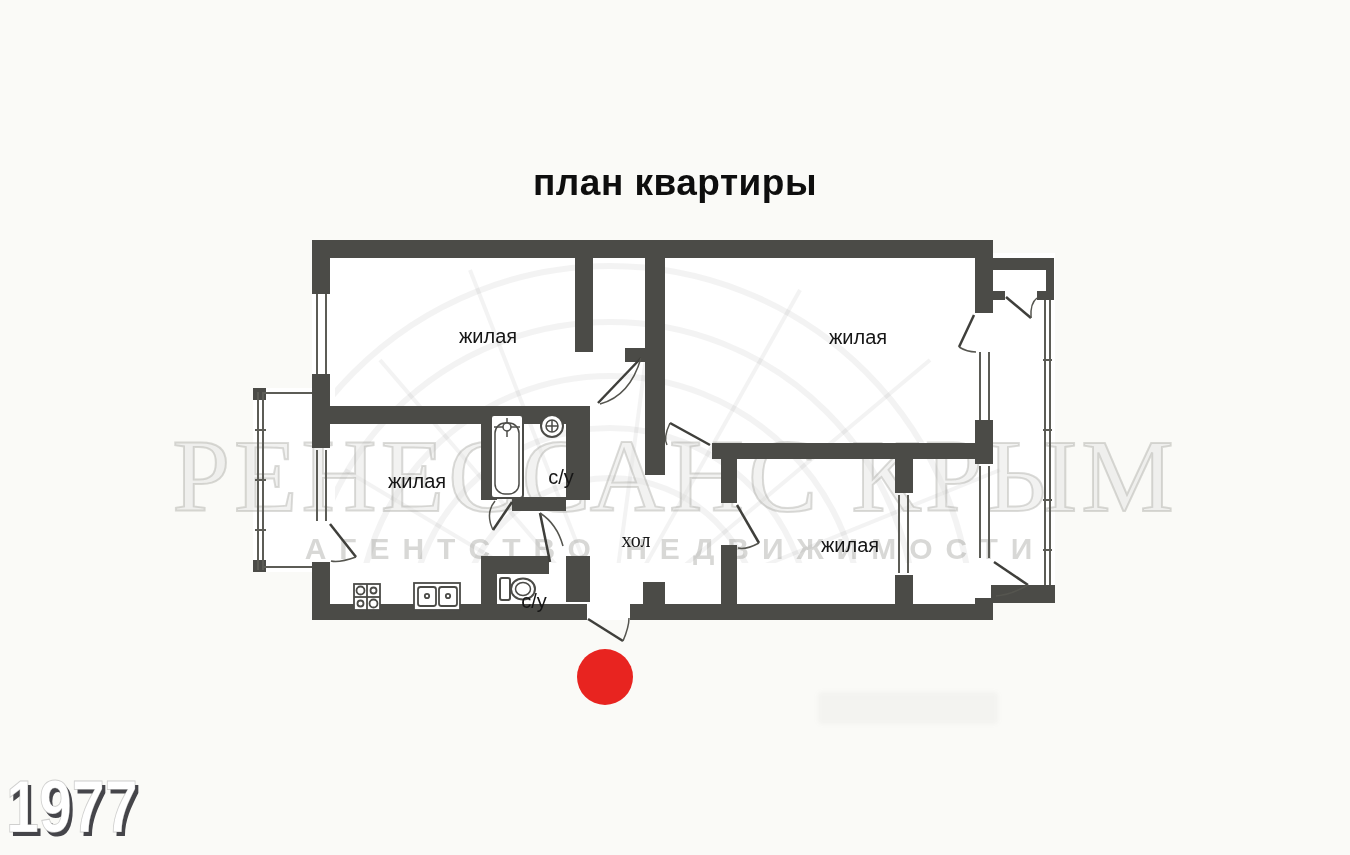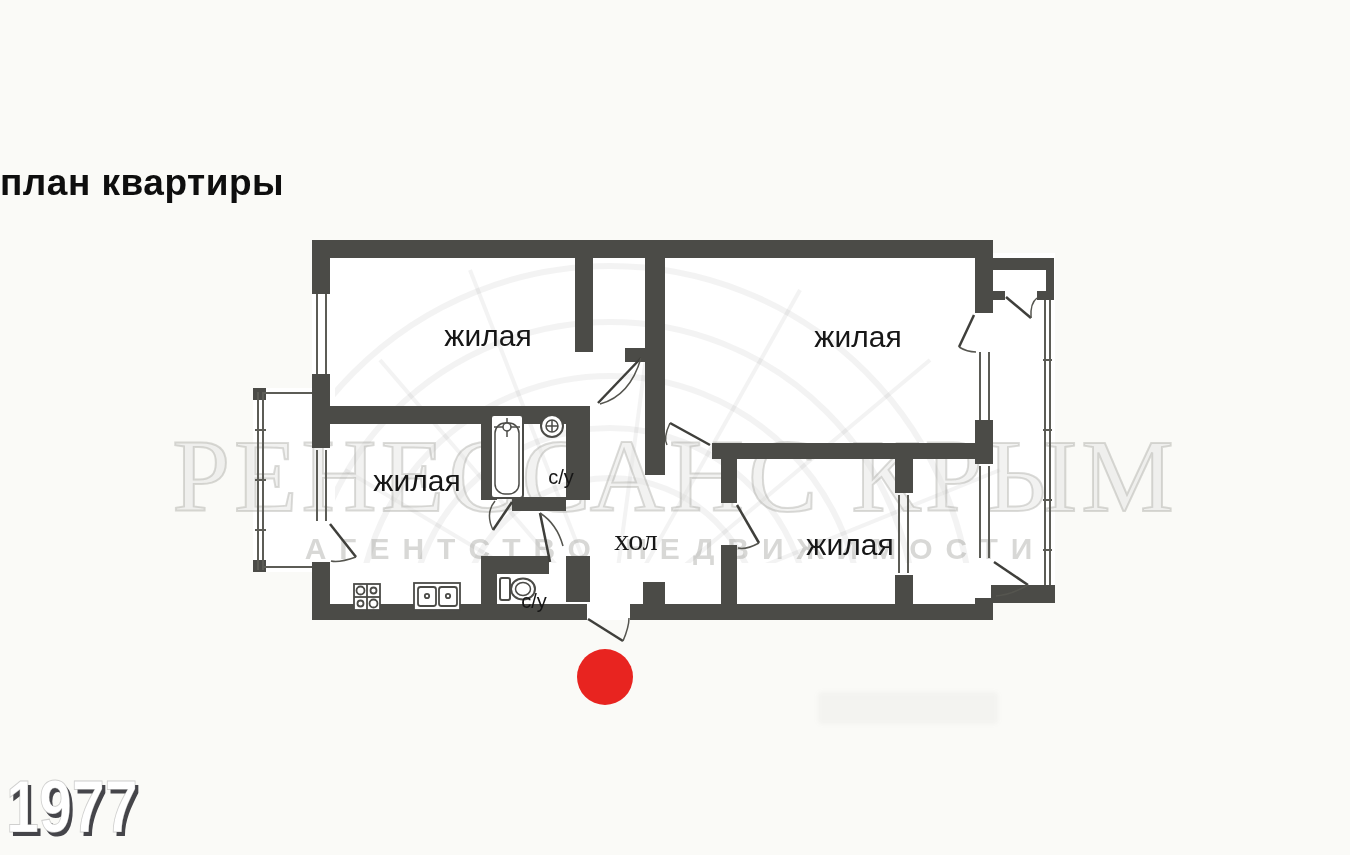--- a/index.html
+++ b/index.html
@@ -29,27 +29,27 @@
     color:rgba(116,116,108,0.28);
   }
   .wm-smudge{
     position:absolute;left:818px;top:692px;width:180px;height:32px;
     background:rgba(120,120,112,0.05);filter:blur(2px);border-radius:4px;
   }
   
   #plan-svg{position:absolute;left:0;top:0;}
   
   .page-title{
-    position:absolute;left:0;top:162px;width:100%;
+    position:absolute;left:0;top:162px;width:100%;text-align:center;
     font-size:37px;font-weight:bold;color:#0e0e0e;letter-spacing:0.5px;
   }
   
   .room-label{
     position:absolute;transform:translate(-50%,-50%);
-    font-size:30px;color:#161616;white-space:nowrap;
+    font-size:20px;color:#161616;white-space:nowrap;
   }
   .room-label.small{font-size:20px;}
   
   .year-badge{
     position:absolute;left:6px;top:770px;
     font-size:74px;font-weight:bold;line-height:1;letter-spacing:0px;
     color:#ffffff;
     transform:scaleX(0.80);transform-origin:left top;
     text-shadow:4px 4px 0 #45454a;
     -webkit-text-stroke:1px rgba(70,70,70,0.25);

